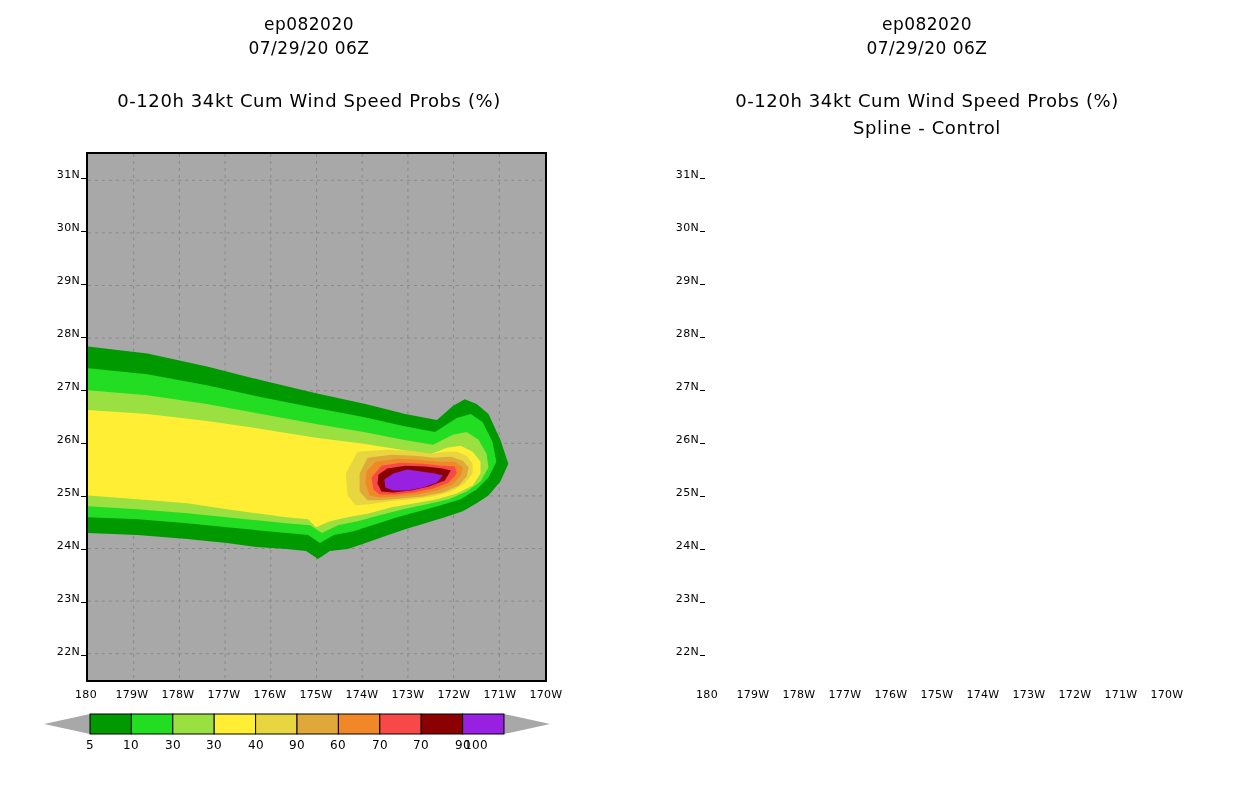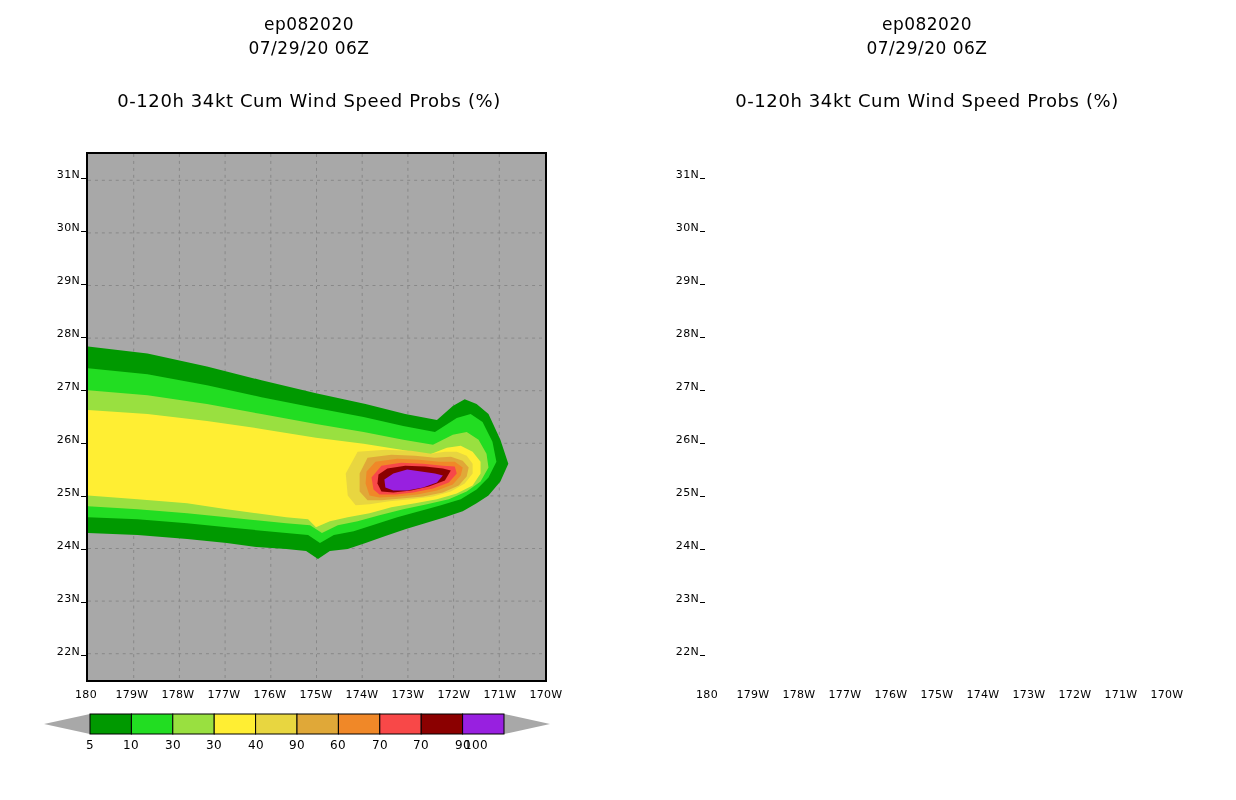--- a/index.html
+++ b/index.html
@@ -229,20 +229,21 @@
     <div class="cb-label" style="left:399px; top:26px;">90</div>
     <div class="cb-label" style="left:412px; top:26px;">100</div>
   </div>
 </div>
 
 <div class="panel panel-right">
 
   <div class="title-block t-id">ep082020</div>
   <div class="title-block t-date">07/29/20 06Z</div>
   <div class="title-block t-main">0-120h 34kt Cum Wind Speed Probs (%)</div>
+  <div class="title-block t-sub">Spline - Control</div>
 
   <div class="ylab" style="left:35px; top:168px;">31N</div>
   <div class="ytick" style="left:82px; top:178px;"></div>
   <div class="ylab" style="left:35px; top:221px;">30N</div>
   <div class="ytick" style="left:82px; top:231px;"></div>
   <div class="ylab" style="left:35px; top:274px;">29N</div>
   <div class="ytick" style="left:82px; top:284px;"></div>
   <div class="ylab" style="left:35px; top:327px;">28N</div>
   <div class="ytick" style="left:82px; top:337px;"></div>
   <div class="ylab" style="left:35px; top:380px;">27N</div>

